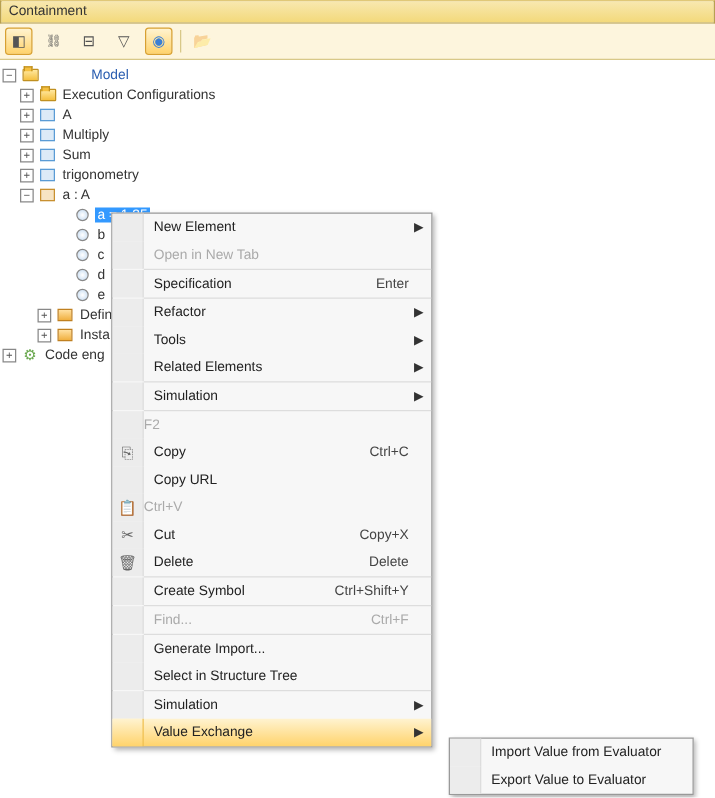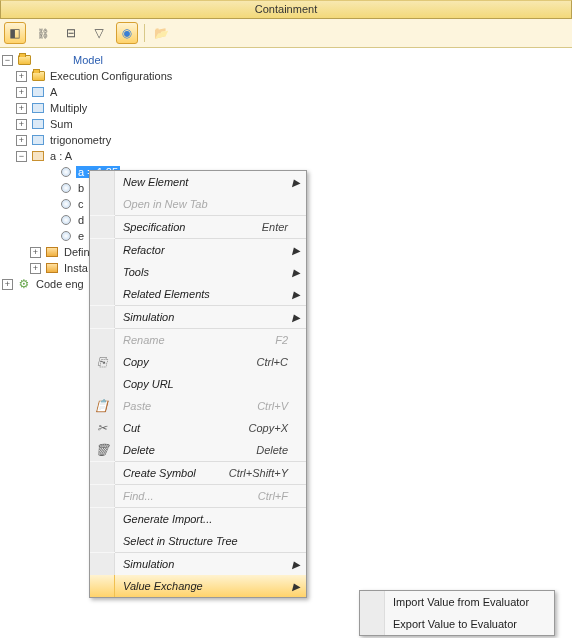--- a/index.html
+++ b/index.html
@@ -14,21 +14,20 @@
     position: relative;
     color: #333;
   }
   .panel-header {
     background: linear-gradient(#f8e8b0, #f3d97a);
     border: 1px solid #b8a050;
     border-top: 1px solid #e0c878;
     padding: 2px 6px 3px 6px;
     font-size: 11px;
     color: #333;
-    text-align: center;
   }
   .toolbar {
     background: #fdf5dd;
     border-bottom: 1px solid #d8c888;
     padding: 3px 4px;
     display: flex;
     align-items: center;
     gap: 6px;
   }
   .tb-btn {
@@ -86,25 +85,24 @@
     padding: 0 2px;
   }
   .lbl.selected {
     background: #3399ff;
     color: #fff;
   }
   .context-menu {
     position: absolute;
     top: 170px;
     left: 89px;
-    width: 218px;
+    width: 257px;
     background: #f7f7f7;
     border: 1px solid #999;
     box-shadow: 2px 2px 4px rgba(0,0,0,0.3);
-    font-style: italic;
   }
   .submenu {
     position: absolute;
     top: 590px;
     left: 359px;
     width: 196px;
     background: #f7f7f7;
     border: 1px solid #999;
     box-shadow: 2px 2px 4px rgba(0,0,0,0.3);
   }
@@ -364,35 +362,33 @@
   </div>
   <div class="menu-sep"></div>
   <div class="menu-item">
     <div class="menu-gutter"></div>
     <span class="menu-label">Simulation</span>
     <span class="arrow">▶</span>
   </div>
   <div class="menu-sep"></div>
   <div class="menu-item disabled">
     <div class="menu-gutter"></div>
-    <span class="menu-label">Rename</span>
     <span class="menu-short">F2</span>
   </div>
   <div class="menu-item">
     <div class="menu-gutter">⎘</div>
     <span class="menu-label">Copy</span>
     <span class="menu-short">Ctrl+C</span>
   </div>
   <div class="menu-item">
     <div class="menu-gutter"></div>
     <span class="menu-label">Copy URL</span>
   </div>
   <div class="menu-item disabled">
     <div class="menu-gutter" style="color:#bbb;">📋</div>
-    <span class="menu-label">Paste</span>
     <span class="menu-short">Ctrl+V</span>
   </div>
   <div class="menu-item">
     <div class="menu-gutter">✂</div>
     <span class="menu-label">Cut</span>
     <span class="menu-short">Copy+X</span>
   </div>
   <div class="menu-item">
     <div class="menu-gutter">🗑</div>
     <span class="menu-label">Delete</span>

